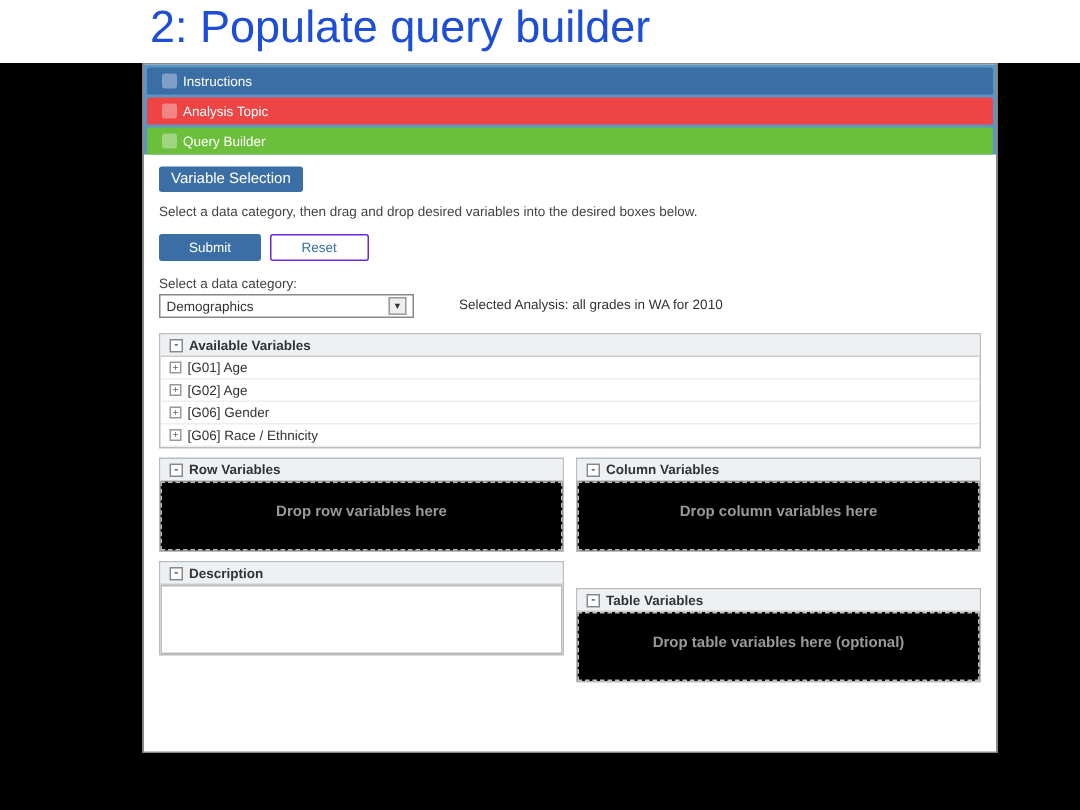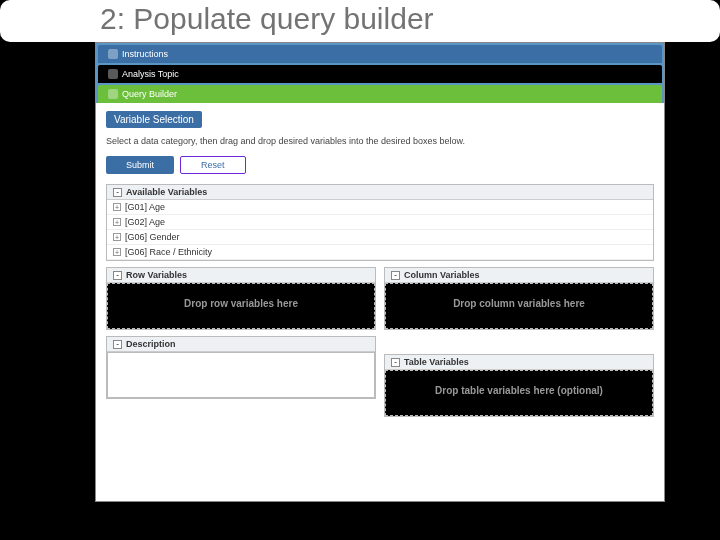--- a/index.html
+++ b/index.html
@@ -4,26 +4,25 @@
 <style>
   * { box-sizing: border-box; margin: 0; padding: 0; }
   body {
     background: #000;
     width: 720px;
     height: 540px;
     font-family: Arial, sans-serif;
     overflow: hidden;
   }
   .slide-title {
-    color: #737373;
+    color: #1d4ed8;
     background: #fff;
     font-size: 30px;
     padding: 2px 0 6px 100px;
     font-weight: normal;
-    border-radius: 10px;
   }
   .app-frame {
     background: #fff;
     margin: 0 55px 0 95px;
     border: 1px solid #888;
     height: 460px;
     font-size: 9px;
     color: #333;
   }
   .tabs {
@@ -37,21 +36,21 @@
     padding: 4px 10px;
     color: #fff;
     font-size: 9px;
     display: flex;
     align-items: center;
     gap: 4px;
     border-radius: 2px 2px 0 0;
     cursor: pointer;
   }
   .tab.blue1 { background: #3a6ea5; }
-  .tab.blue2 { background: #000000; }
+  .tab.blue2 { background: #ef4444; }
   .tab.green { background: #6bbf3a; }
   .tab-icon { width: 10px; height: 10px; background: rgba(255,255,255,0.35); border-radius: 2px; display: inline-block; }
   .content { padding: 8px 10px; }
   .section-header {
     background: #3a6ea5;
     color: #fff;
     font-size: 10px;
     padding: 3px 8px;
     border-radius: 2px;
     display: inline-block;
@@ -172,20 +171,30 @@
 
   <div class="content">
     <div class="section-header">Variable Selection</div>
     <div class="instruction">Select a data category, then drag and drop desired variables into the desired boxes below.</div>
 
     <div class="btn-row">
       <button class="btn primary">Submit</button>
       <button class="btn secondary">Reset</button>
     </div>
 
+    <div class="select-row">
+      <div class="select-block">
+        <div class="select-label">Select a data category:</div>
+        <div class="dropdown">
+          <span>Demographics</span>
+          <span class="dd-arrow">▾</span>
+        </div>
+      </div>
+      <div class="analysis-text">Selected Analysis: all grades in WA for 2010</div>
+    </div>
 
     <div class="panel">
       <div class="panel-head">
         <span class="toggle">-</span>
         <span>Available Variables</span>
       </div>
       <div class="var-list">
         <div class="var-item">
             <span class="expand">+</span>
             <span>[G01] Age</span>

